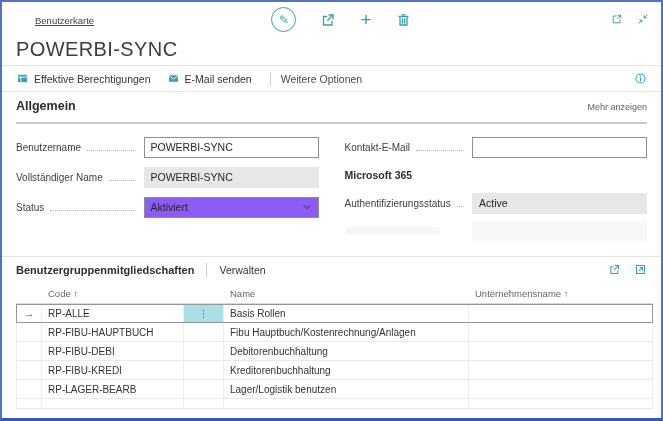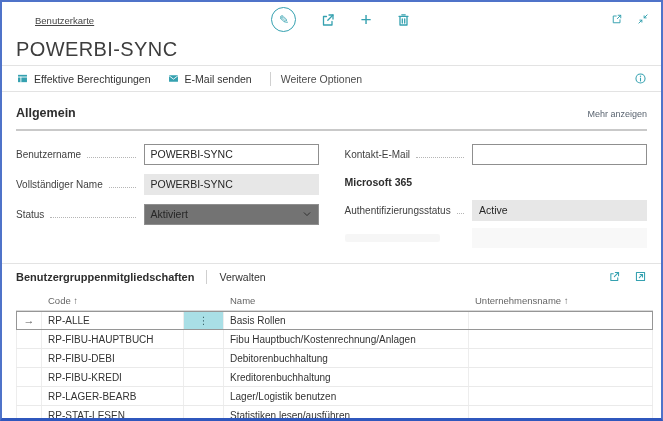--- a/index.html
+++ b/index.html
@@ -26,33 +26,33 @@
 
   
   .actionbar { height:26px; display:flex; align-items:center; padding:0 14px; border-bottom:1px solid #e3e3e3; font-size:10.5px; color:#333; }
   .action-item { display:flex; align-items:center; gap:5px; padding:0 8px 0 0; cursor:pointer; }
   .action-item + .action-item { padding-left:8px; }
   .action-sep { width:1px; height:14px; background:#d0d0d0; margin:0 10px; }
   .more-options { color:#4c4c4c; cursor:pointer; }
   .info-btn { margin-left:auto; cursor:pointer; }
 
   
-  .general { padding:7px 14px 0;margin-top:7px; }
+  .general { padding:7px 14px 0; }
   .gen-head { display:flex; align-items:baseline; height:21px; }
   .gen-title { font-weight:bold; font-size:12.5px; color:#2e2e2e; }
   .more-link { margin-left:auto; font-size:9px; color:#5a6470; cursor:pointer; }
   .gen-underline { height:2px; background:#c9c9c9; margin-top:2px; }
   .form { display:grid; grid-template-columns:1fr 1fr; column-gap:26px; padding:8px 14px 0; }
   .frow { display:flex; align-items:center; height:30px; }
   .flabel { font-size:10px; color:#3f3f3f; white-space:nowrap; }
   .dots { flex:1; border-bottom:1px dotted #b5b5b5; height:1px; margin:0 8px 0 6px; transform:translateY(3px); }
   .control { width:175px; min-width:175px; height:21px; font-size:10.5px; color:#262626; display:flex; align-items:center; }
   input.control { border:1px solid #8f8f8f; padding:0 6px; font-family:inherit; background:#fff; }
   .readonly { background:#e7e7e7; padding:0 7px; }
-  .selectbox { border:1px solid #8f8f8f; background:#737373; padding:0 6px; justify-content:space-between; cursor:pointer; }
+  .selectbox { border:1px solid #8f8f8f; background:#8b5cf6; padding:0 6px; justify-content:space-between; cursor:pointer; }
   .subhead { font-weight:bold; font-size:10.5px; color:#2e2e2e; height:26px; display:flex; align-items:center; }
   .ghost { height:26px; opacity:.45; }
   .ghost-label { width:95px; height:8px; background:#ececec; border-radius:2px; }
   .ghost-box { width:175px; min-width:175px; height:20px; background:#f0f0f0; margin-left:auto; }
 
   
   .div-top { border-top:1px solid #e3e3e3; margin-top:12px; }
   .memb-head { display:flex; align-items:center; height:25px; padding:0 14px; }
   .memb-title { font-weight:bold; font-size:11px; color:#2e2e2e; }
   .vsep { width:1px; height:14px; background:#cfcfcf; margin:0 12px; }
@@ -284,31 +284,20 @@
             <span class="row-arrow"></span>
           </div>
     <div class="code">RP-LAGER-BEARB</div>
     <div class="dots-cell">
             <span></span>
           </div>
     <div class="name">Lager/Logistik benutzen</div>
     <div class="comp"></div>
   </div>
 
-  <div class="trow">
-    <div>
-            <span class="row-arrow"></span>
-          </div>
-    <div class="code">RP-STAT-LESEN</div>
-    <div class="dots-cell">
-            <span></span>
-          </div>
-    <div class="name">Statistiken lesen/ausführen</div>
-    <div class="comp"></div>
-  </div>
 
   <div class="trow empty-row">
     <div>
             <span class="row-arrow"></span>
           </div>
     <div class="code"></div>
     <div class="dots-cell">
             <span></span>
           </div>
     <div class="name"></div>

